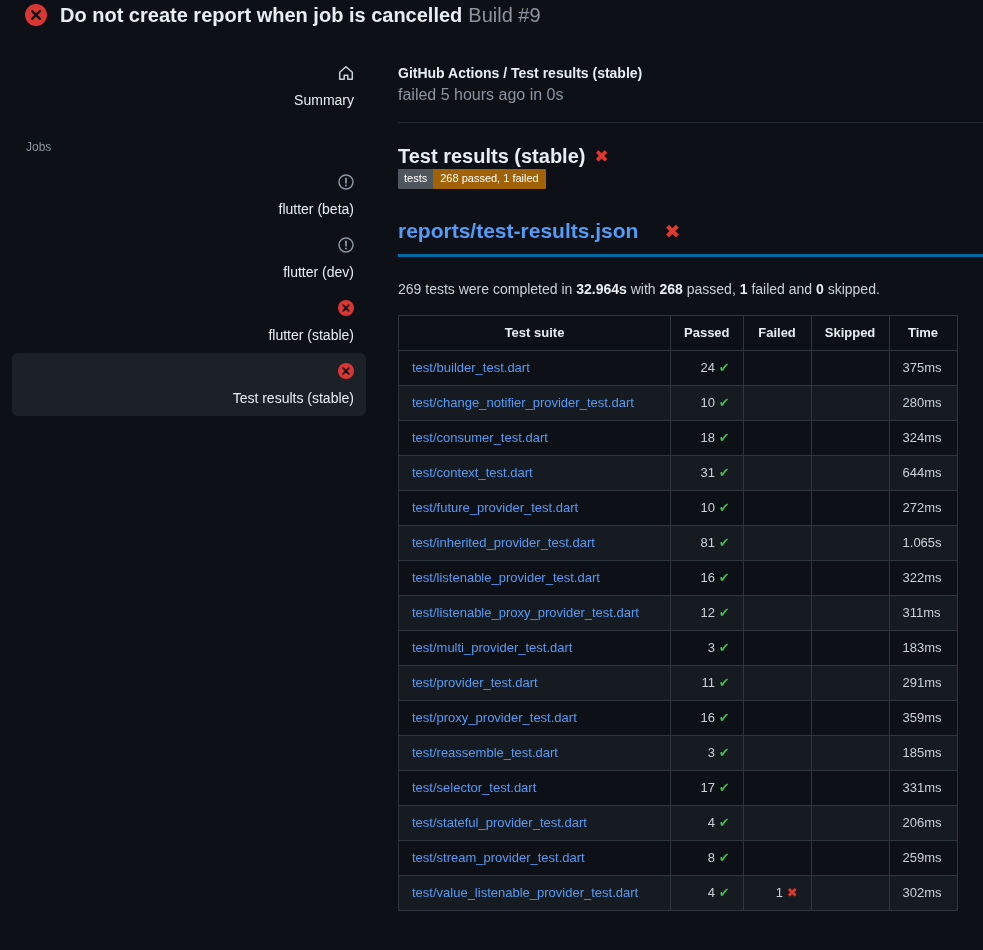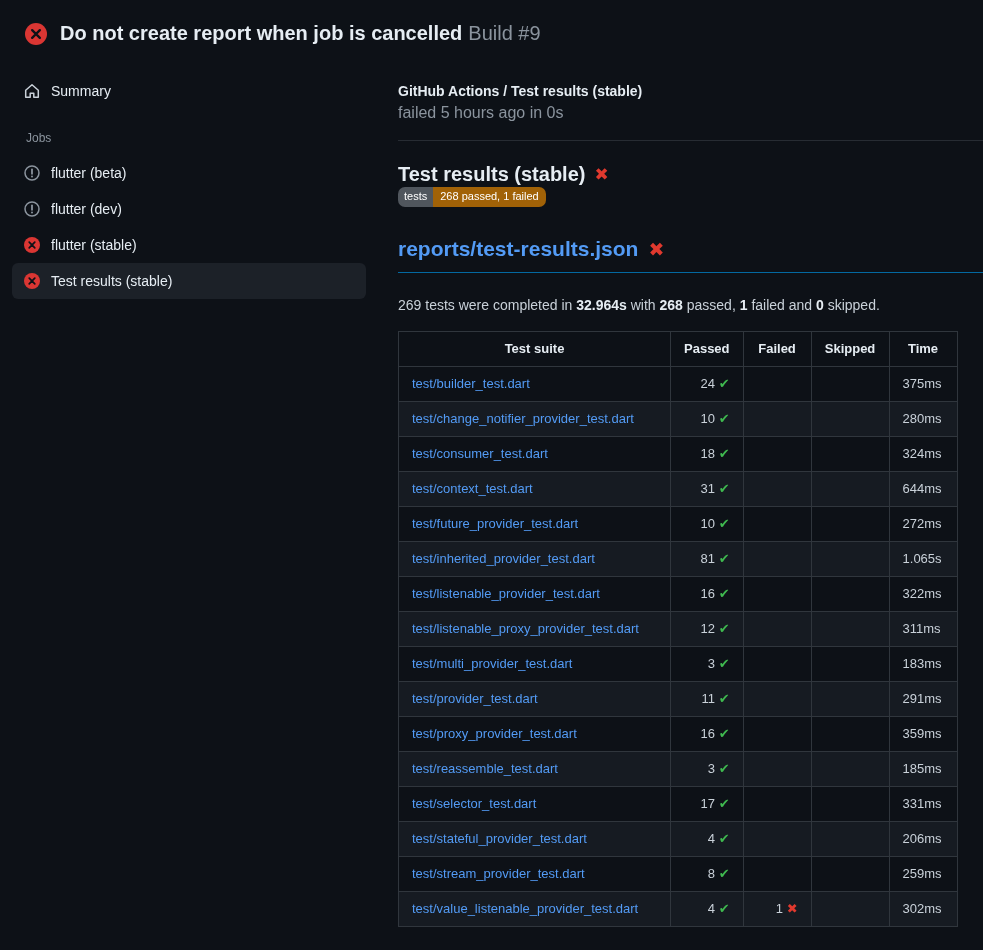--- a/index.html
+++ b/index.html
@@ -8,42 +8,43 @@
     width: 983px; height: 950px;
     background: #0d1117;
     color: #c9d1d9;
     font-family: "Liberation Sans", sans-serif;
     overflow: hidden;
   }
   .app { width: 983px; height: 950px; display: flex; flex-direction: column; }
 
   
   .run-header {
-    display: flex; align-items: flex-end; gap: 13px;
-    padding: 22px 24px 14px 25px;
+    display: flex; align-items: flex-start; gap: 13px;
+    padding: 4px 24px 14px 25px;
   }
   .run-header h1 { margin: 0; font-size: 20px; font-weight: 700; color: #e6edf3; }
   .run-header .build { color: #8b949e; font-weight: 400; margin-left: 6px; }
 
   .icon-x-circle { display: inline-flex; line-height: 0; flex: none; }
 
   
   .body { display: flex; flex: 1; min-height: 0; }
 
   
   aside {
     width: 382px; flex: none;
     padding: 14px 14px 0 10px;
   }
   .side-item {
-    display: flex; align-items: center; gap: 11px;
+    display: flex; align-items: flex-end; gap: 11px;
     padding: 10px 12px; margin: 0 2px;
     border-radius: 6px;
     font-size: 14px; color: #e6edf3;
     cursor: pointer;
+    flex-direction: column;
   }
   .side-item.selected { background: #1c2128; }
   .side-item .side-label { line-height: 16px; }
   .jobs-label {
     color: #8b949e; font-size: 12px;
     padding: 22px 14px 10px 16px;
   }
 
   
   main { flex: 1; padding: 24px 0 0 16px; min-width: 0; }
@@ -57,30 +58,30 @@
     display: flex; align-items: center; gap: 9px;
   }
   .x-emoji {
     font-family: "DejaVu Sans", sans-serif;
     color: #e0392e; font-weight: 700; font-size: 17px; line-height: 1;
   }
 
   .badge {
     display: inline-flex; 
     font-size: 11px; color: #ffffff;
-    border-radius: 7px; overflow: hidden; line-height: 1;
+    border-radius: 1px; overflow: hidden; line-height: 1;
   }
   .badge-label { background: #50565d; padding: 4px 6px 5px 6px; }
   .badge-value { background: #a16207; padding: 4px 7px 5px 7px; }
 
   .report-heading {
     margin: 30px 0 0 0; padding-bottom: 11px;
-    border-bottom: 1px solid #0369a1;
+    border-bottom: 3px solid #0369a1;
     font-size: 21px; font-weight: 700;
-    display: flex; align-items: center; gap: 10px;
+    display: flex; align-items: center; gap: 26px;
   }
   .report-heading a { color: #539bf5; text-decoration: none; }
   .report-heading .x-emoji { font-size: 19px; }
 
   .summary-line { margin: 24px 0 0 0; font-size: 14px; color: #c9d1d9; }
   .summary-line b { color: #e6edf3; font-weight: 700; }
 
   
   table.results {
     border-collapse: collapse;

